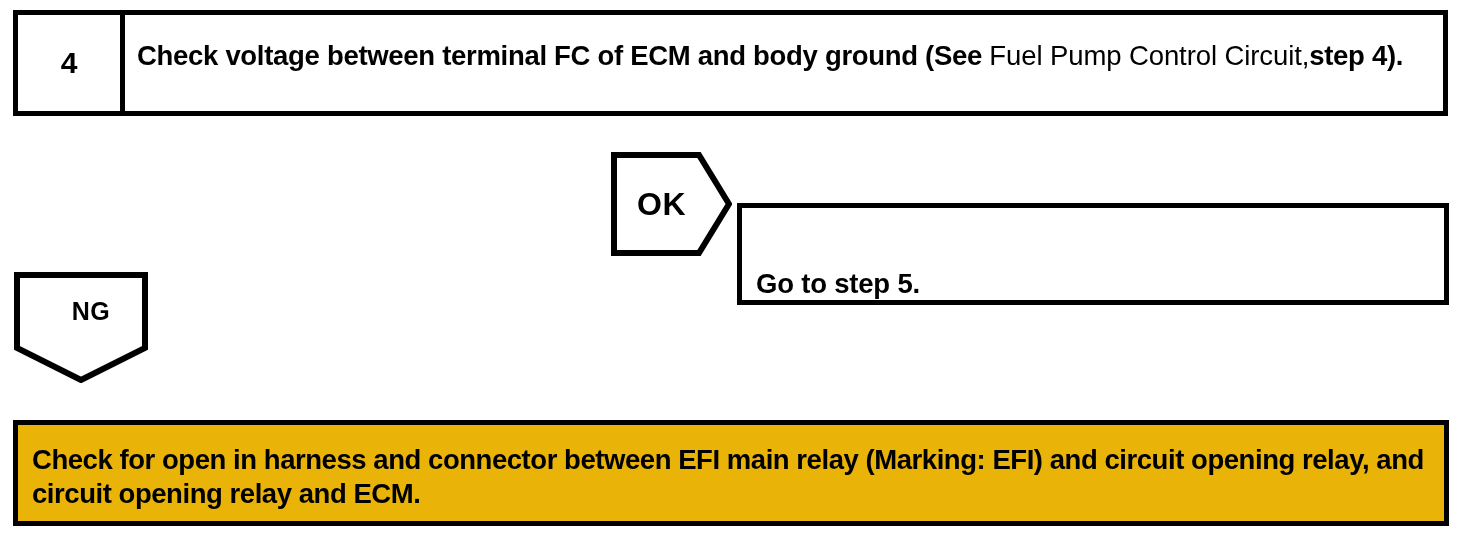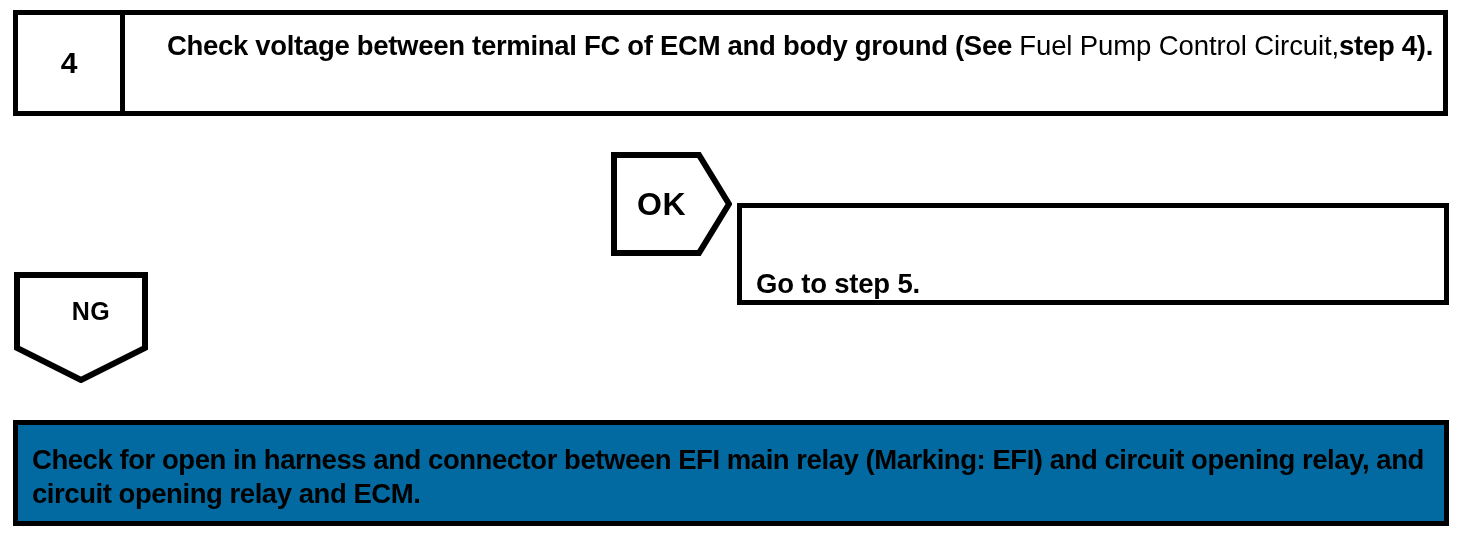--- a/index.html
+++ b/index.html
@@ -48,23 +48,22 @@
   }
   .step-num {
     font-size: 30px;
     font-weight: bold;
     line-height: 1;
     letter-spacing: 0px;
   }
   .step-body {
     flex: 1 1 auto;
     box-sizing: border-box;
-    padding: 14px 10px 0 12px;
+    padding: 24px 10px 0 12px;
     overflow: hidden;
-    text-align: right;
   }
   .step-text {
     font-size: 27.5px;
     font-weight: bold;
     line-height: 1.27;
     letter-spacing: -0.3px;
     margin: 0;
   }
   .lw {
     font-weight: normal;
@@ -152,21 +151,21 @@
 
   
   .action-box {
     position: absolute;
     left: 13px;
     top: 420px;
     width: 1436px;
     height: 106px;
     border: 5px solid #000;
     box-sizing: border-box;
-    background: #0369a1;
+    background: #eab308;
     padding: 18px 8px 0 14px;
     overflow: hidden;
   }
   .action-text {
     font-size: 27.5px;
     font-weight: bold;
     line-height: 1.25;
     letter-spacing: -0.45px;
     margin: 0;
   }

